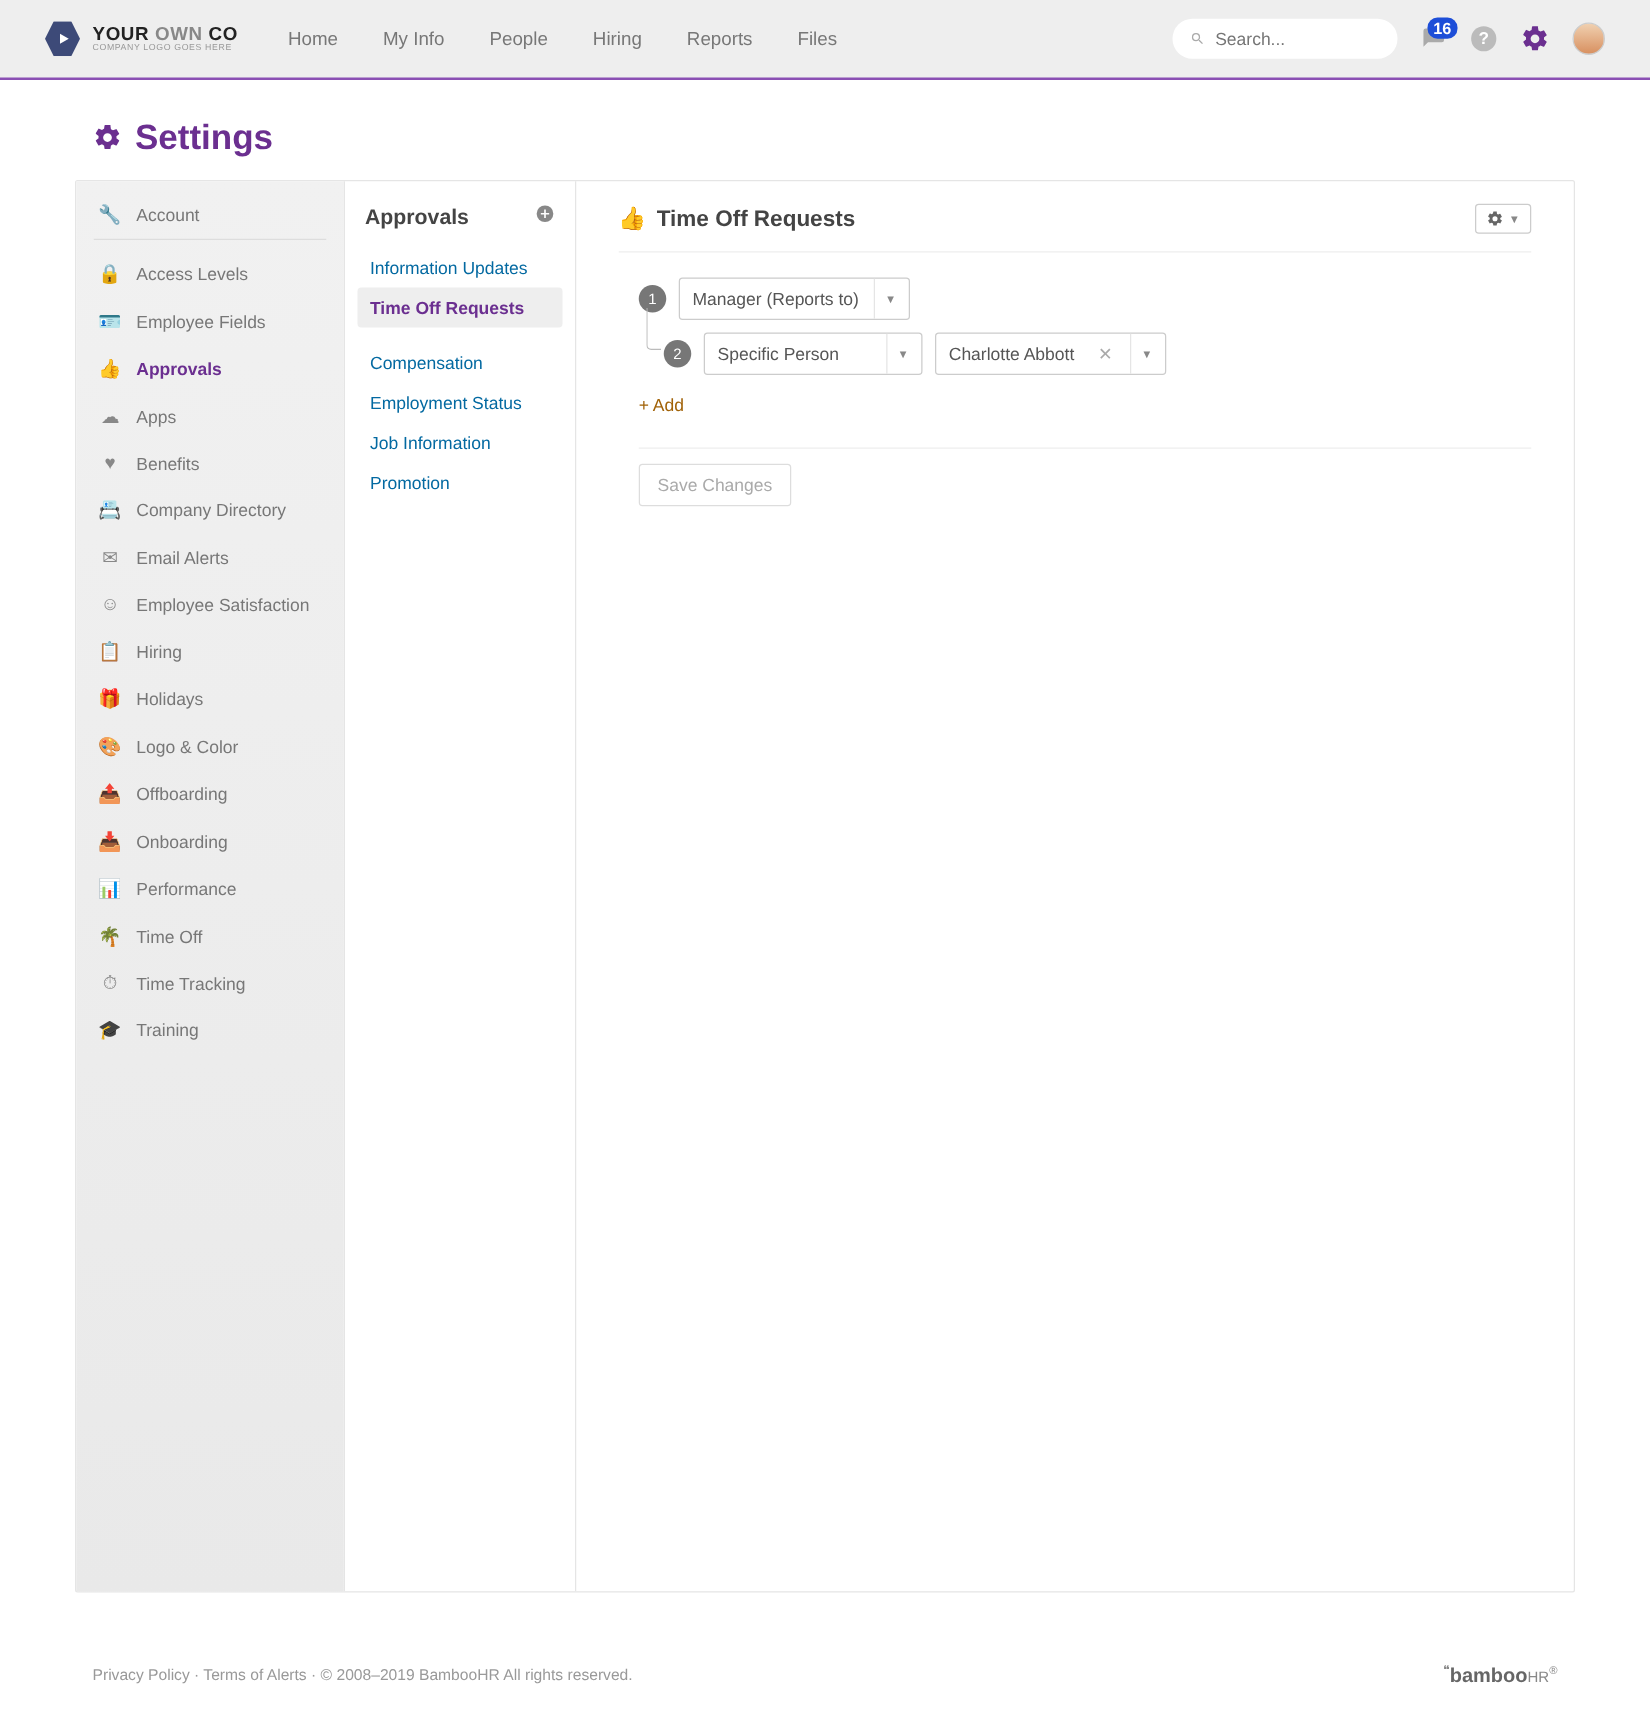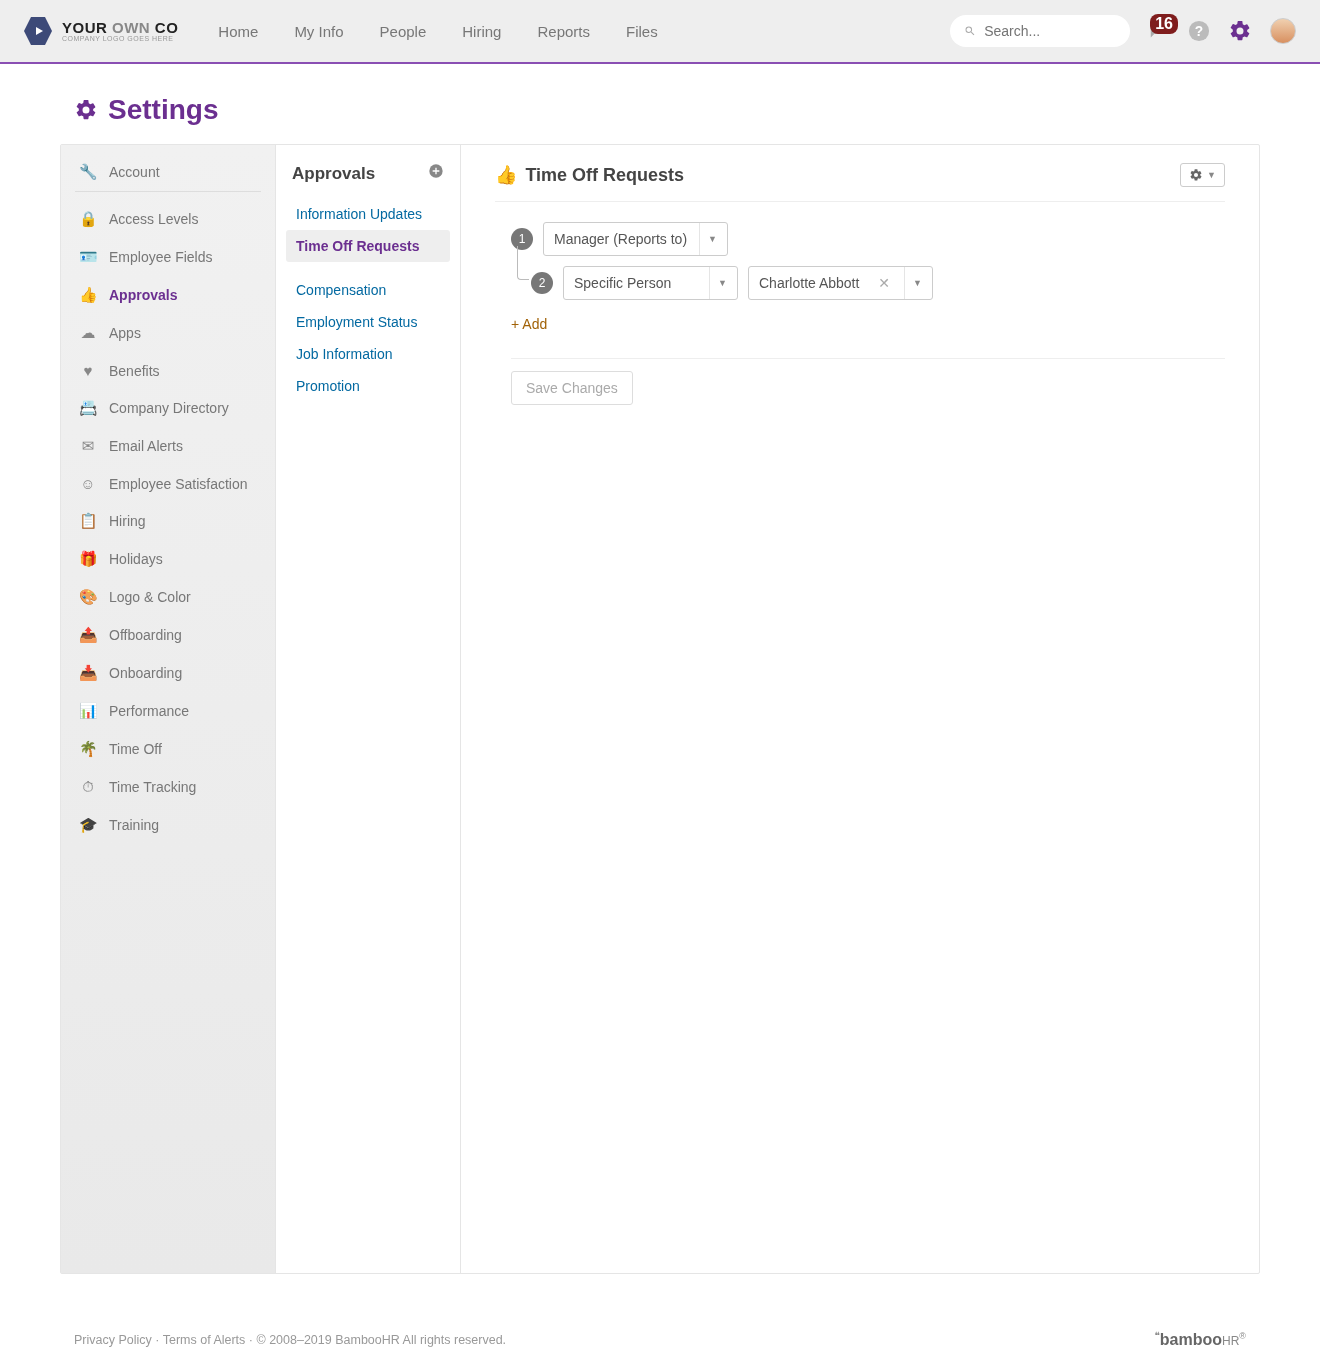--- a/index.html
+++ b/index.html
@@ -1,32 +1,32 @@
 <!DOCTYPE html>
 <html><head>
 <meta charset="utf-8">
 <style>
 * { box-sizing: border-box; margin: 0; padding: 0; }
 body { font-family: -apple-system, BlinkMacSystemFont, "Segoe UI", Helvetica, Arial, sans-serif; background: #fff; color: #555; font-size: 14px; width: 1320px; }
-.topbar { height: 64px; background: #eeeeee; border-bottom: 2px solid #8a4fb3; display: flex; align-items: center; padding: 0 24px; }
+.topbar { height: 64px; background: #eeeeee; border-bottom: 2px solid #8a4fb3; display: flex; align-items: center; padding: 0 36px; }
 .logo { display: flex; align-items: center; gap: 10px; margin-right: 40px; }
 .logo-hex { width: 28px; height: 28px; background: #3d4a78; clip-path: polygon(25% 0%, 75% 0%, 100% 50%, 75% 100%, 25% 100%, 0% 50%); position: relative; display: flex; align-items: center; justify-content: center;}
 .logo-hex::after{content:"";border-left:7px solid #fff;border-top:4px solid transparent;border-bottom:4px solid transparent;margin-left:2px;}
 .logo-text { line-height:1; }
 .logo-text .line1 { font-size: 15px; font-weight: 700; color: #222; letter-spacing: 0.5px;}
 .logo-text .line1 span.own { color: #888; }
 .logo-text .line2 { font-size: 7px; color: #999; letter-spacing: 0.5px;}
 .nav { display: flex; gap: 36px; font-size: 15px; color: #777; }
 .nav-item { cursor: pointer; }
 .top-right { margin-left: auto; display: flex; align-items: center; gap: 18px; }
 .search { display: flex; align-items: center; background: #fff; border-radius: 18px; height: 32px; padding: 0 14px; width: 180px; }
 .search input { border: none; outline: none; font-size: 14px; color: #888; width: 100%; background: transparent;}
 .search svg { margin-right: 8px; }
 .inbox { position: relative; }
-.badge { position: absolute; top: -6px; right: -8px; background: #7f1d1d; color: #fff; font-size: 16px; border-radius: 8px; padding: 1px 5px; font-weight: 600;}
+.badge { position: absolute; top: -6px; right: -8px; background: #1d4ed8; color: #fff; font-size: 13px; border-radius: 8px; padding: 1px 5px; font-weight: 600;}
 .iconbtn { cursor: pointer; color: #999; display:flex; align-items:center; justify-content:center;}
 .gear-active svg path { fill: #6b2f90 !important;}
 .avatar { width: 26px; height: 26px; border-radius: 50%; background: linear-gradient(#f0d0b0,#d89060); border:1px solid #ccc;}
 .page { width: 1200px; margin: 0 auto; padding: 30px 0 40px; }
 .page-title { display: flex; align-items: center; gap: 10px; font-size: 28px; font-weight: 600; color: #6b2f90; margin-left: 14px; margin-bottom: 18px;}
 .layout { display: flex; border: 1px solid #e5e5e5; border-radius: 2px; min-height: 1130px;}
 .sidebar { width: 215px; background: linear-gradient(#f1f1f1,#e9e9e9); border-right: 1px solid #e5e5e5; padding-top: 8px;}
 .side-item { display: flex; align-items: center; gap: 12px; padding: 10px 18px; color: #777; cursor: pointer; font-size: 14px;}
 .side-item.sep { border-bottom: 1px solid #ddd; margin:0 14px 8px; padding-left:4px; padding-right:4px;}
 .side-item.active { color: #6b2f90; font-weight: 700; }

